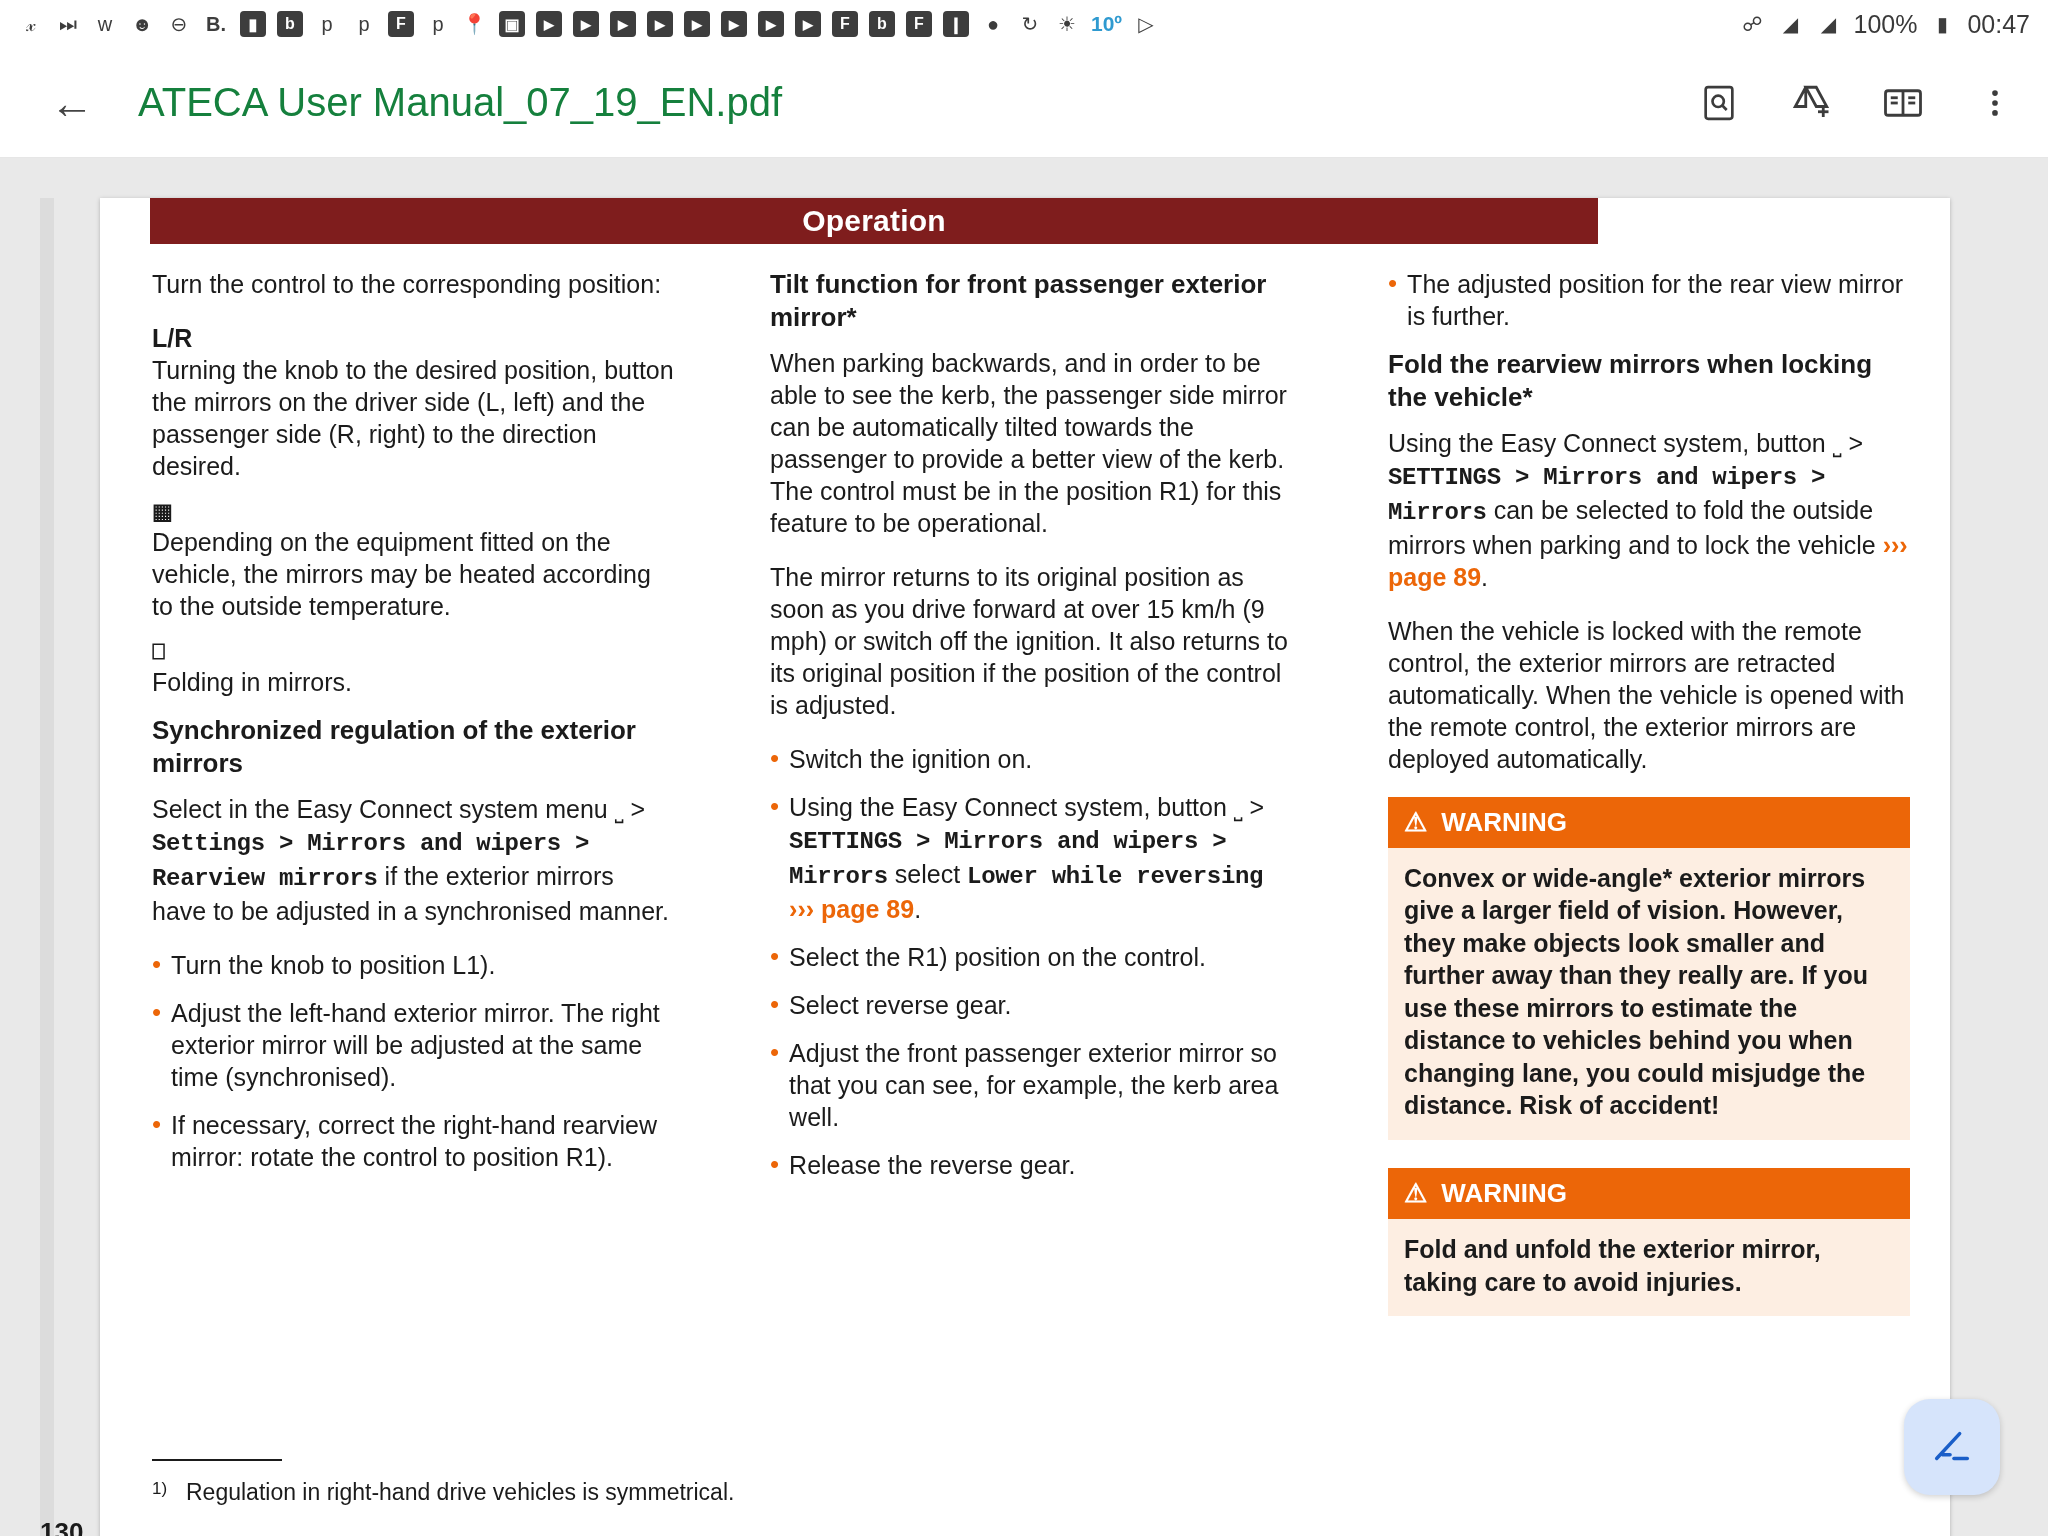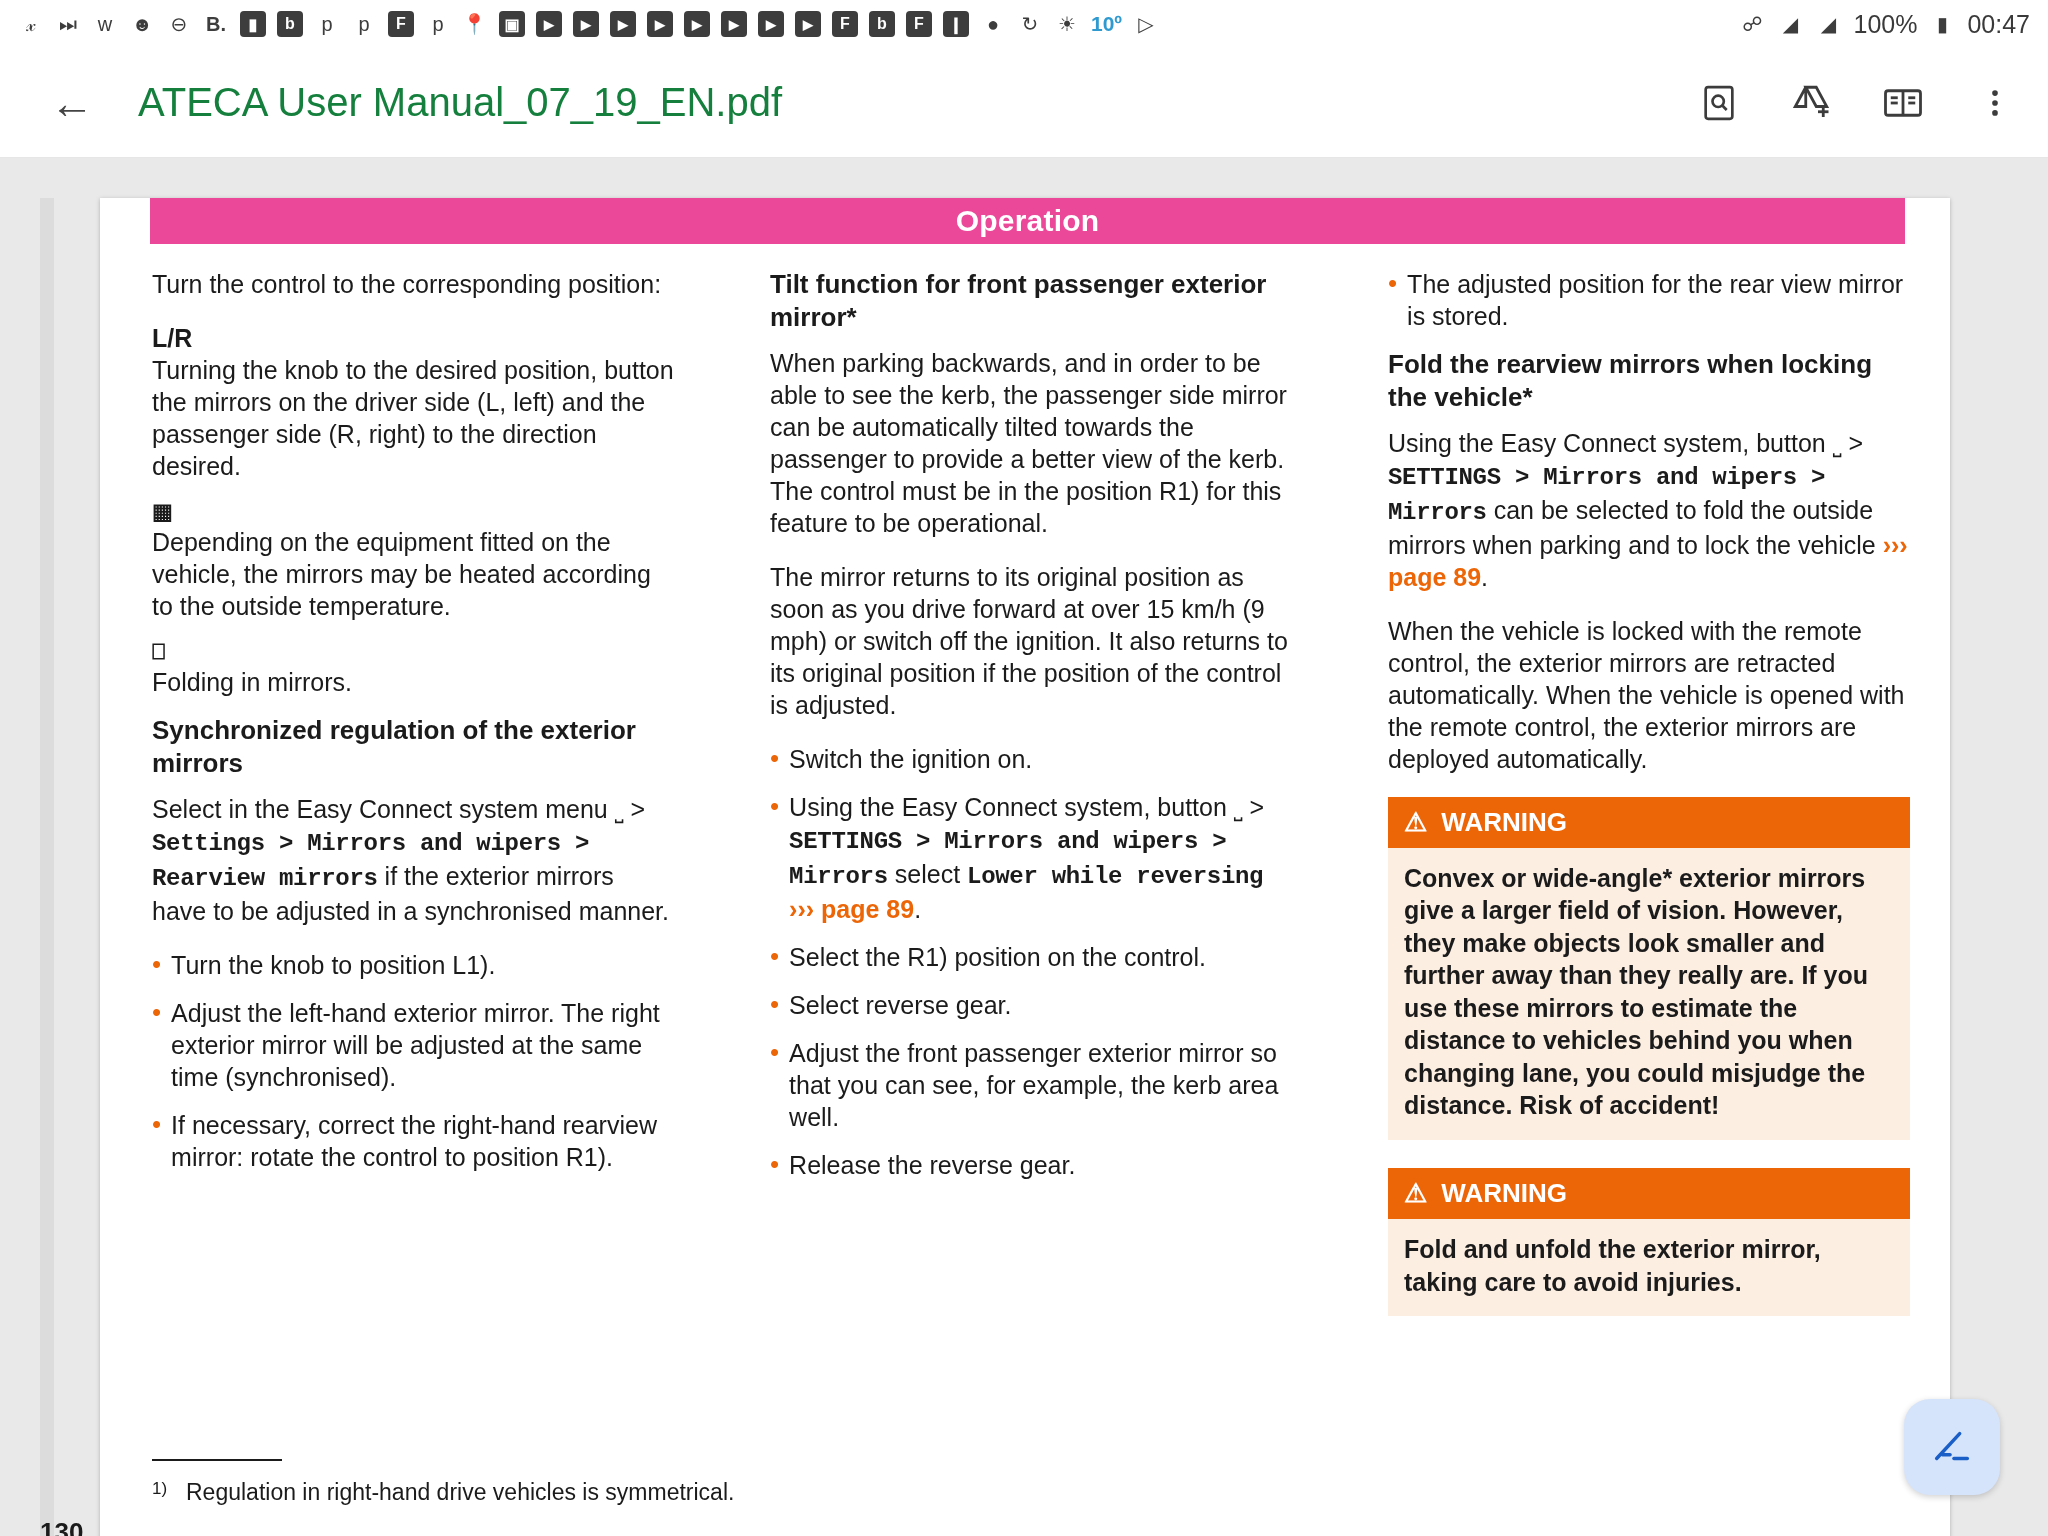--- a/index.html
+++ b/index.html
@@ -44,22 +44,22 @@
   .appbar-actions { display:flex; align-items:center; gap:46px; color:#3c3c3c; }
   .ab-icon { width:46px;height:46px;display:flex;align-items:center;justify-content:center; cursor:pointer;}
 
   
   .doc-area { position:relative; height: calc(1536px - 48px - 111px); background:#e9e9e9; }
   .page {
     position:absolute; left:100px; top:40px; width:1850px; height:1360px;
     background:#fff; box-shadow:0 1px 4px rgba(0,0,0,.25);
   }
   .page-band {
-    position:absolute; left:50px; top:0; width:1755px; height:46px;
-    background:#ec4899; color:#fff; font-weight:bold; font-size:30px;
+    position:absolute; left:50px; top:0; width:1448px; height:46px;
+    background:#7f1d1d; color:#fff; font-weight:bold; font-size:30px;
     display:flex; align-items:center; justify-content:center; letter-spacing:.2px;
   }
   .cols {
     position:absolute; left:52px; right:40px; top:70px;
     display:flex; gap:96px;
     font-size:25px; line-height:1.28; color:#1b1b1b;
   }
   .col { width: 570px; }
   .col p { margin: 0 0 22px 0; }
   h3.sub { font-size:26px; font-weight:bold; margin:0 0 14px 0; line-height:1.25; }
@@ -277,21 +277,21 @@
         </div>
         <div class="bullet">
           <span class="dot">•</span>
           <span class="btxt">Release the reverse gear.</span>
         </div>
       </div>
 
       <div class="col">
         <div class="bullet">
           <span class="dot">•</span>
-          <span class="btxt">The adjusted position for the rear view mirror is stored.</span>
+          <span class="btxt">The adjusted position for the rear view mirror is further.</span>
         </div>
 
         <h3 class="sub">Fold the rearview mirrors when locking the vehicle*</h3>
 
         <p>
           <span>Using the Easy Connect system, button</span>
           <span class="iconglyph">⎵</span> &gt;
           <span class="mono">SETTINGS &gt; Mirrors and wipers &gt; Mirrors</span>
           <span>can be selected to fold the outside mirrors when parking and to lock the vehicle</span>
           <span class="pg">››› page 89</span>.

